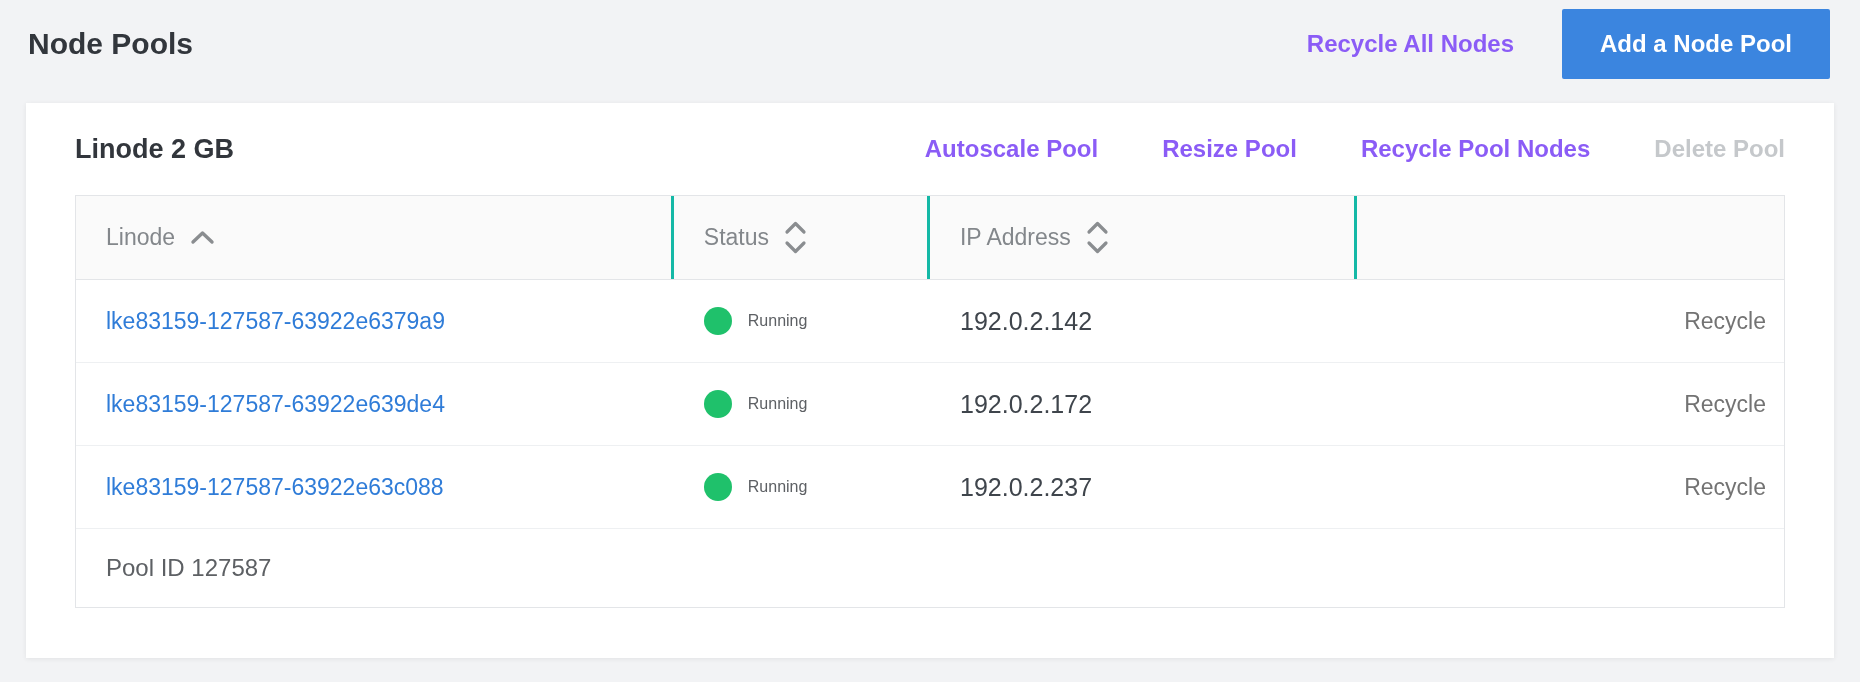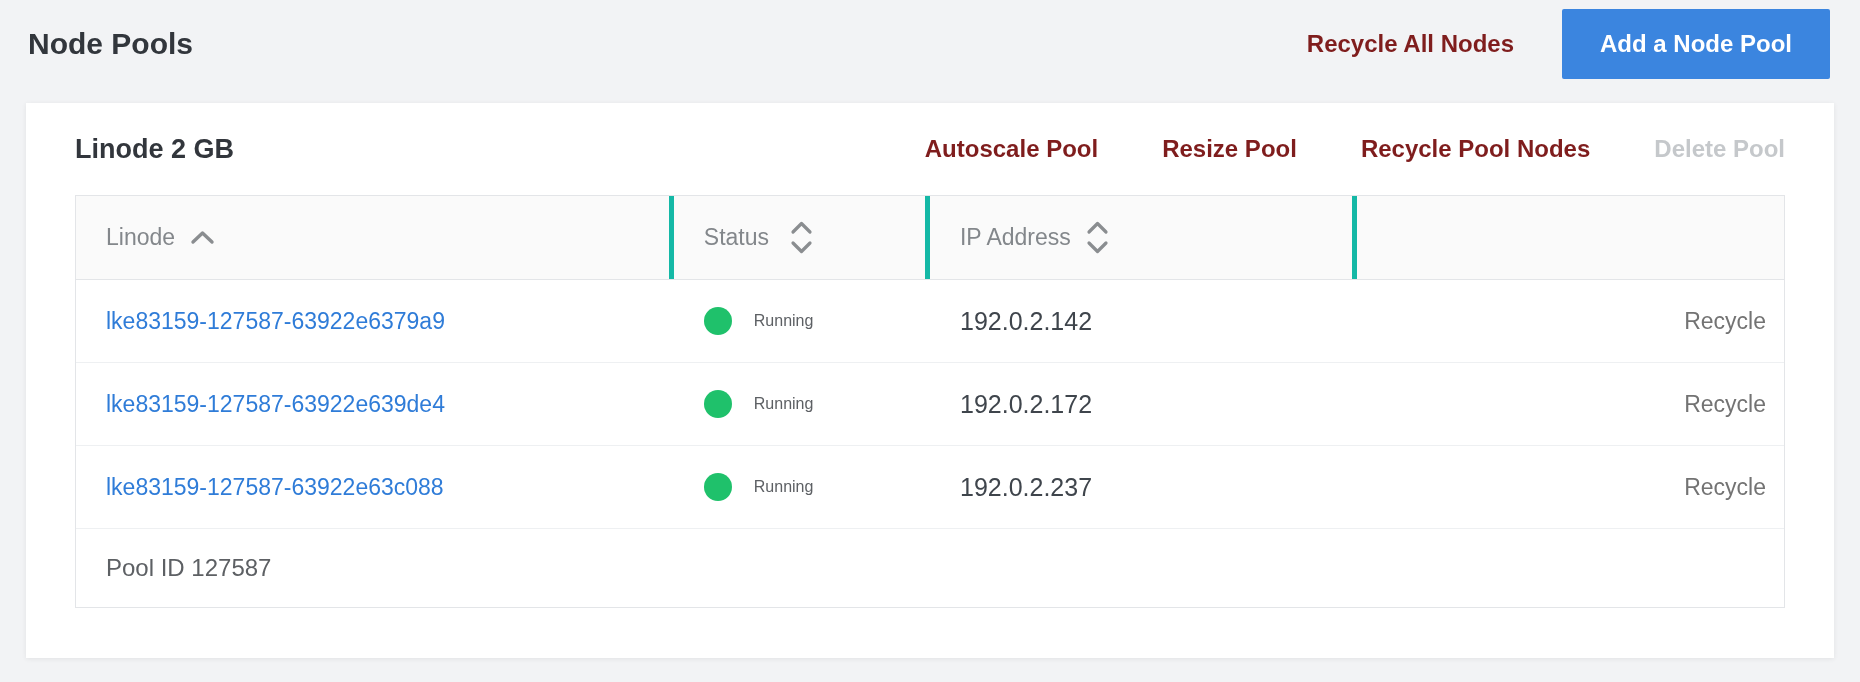--- a/index.html
+++ b/index.html
@@ -16,21 +16,21 @@
   .topbar {
     height:103px;
     display:flex; align-items:center; justify-content:space-between;
     padding:0 30px 16px 28px;
   }
   .page-title {
     font-size:30px; font-weight:bold; color:#32363c;
   }
   .topbar-right { display:flex; align-items:center; gap:48px; }
   .text-link {
-    color:#7f1d1d; font-weight:bold; font-size:24px;
+    color:#8b5cf6; font-weight:bold; font-size:24px;
     text-decoration:none; cursor:pointer;
   }
   .add-btn {
     background:#3b85df; color:#ffffff;
     font-family:"Liberation Sans", sans-serif;
     font-size:24px; font-weight:bold;
     border:none; border-radius:2px;
     height:70px; padding:0 38px;
     cursor:pointer;
   }
@@ -52,35 +52,35 @@
   .pool-actions .text-link { font-size:24px; }
   .text-link.disabled { color:#c5c8cb; cursor:default; }
 
   
   .table {
     margin:0 49px;
     border:1px solid #e3e5e8;
   }
   .tr { display:flex; width:100%; }
   .col-linode { flex:0 0 35%; }
-  .col-status { flex:0 0 15%;gap:6px; }
+  .col-status { flex:0 0 15%; }
   .col-ip     { flex:0 0 25%; }
   .col-action { flex:1 1 auto; }
 
   .thead {
     background:#fafafa;
     border-bottom:1px solid #e3e5e8;
     height:84px;
   }
   .th {
     display:flex; align-items:center;
     padding-left:30px;
     font-size:23px; color:#83878b;
   }
-  .th.divider { border-right:5px solid #14b8a6; }
+  .th.divider { border-right:3px solid #14b8a6; }
   .sort-icon { margin-left:14px; display:inline-flex; }
 
   .row {
     height:83px;
     display:flex; align-items:center;
     border-bottom:1px solid #eef0f2;
     background:#ffffff;
   }
   .td { display:flex; align-items:center; padding-left:30px; }
   .linode-link { color:#2f7cd8; font-size:23px; text-decoration:none; cursor:pointer; }

